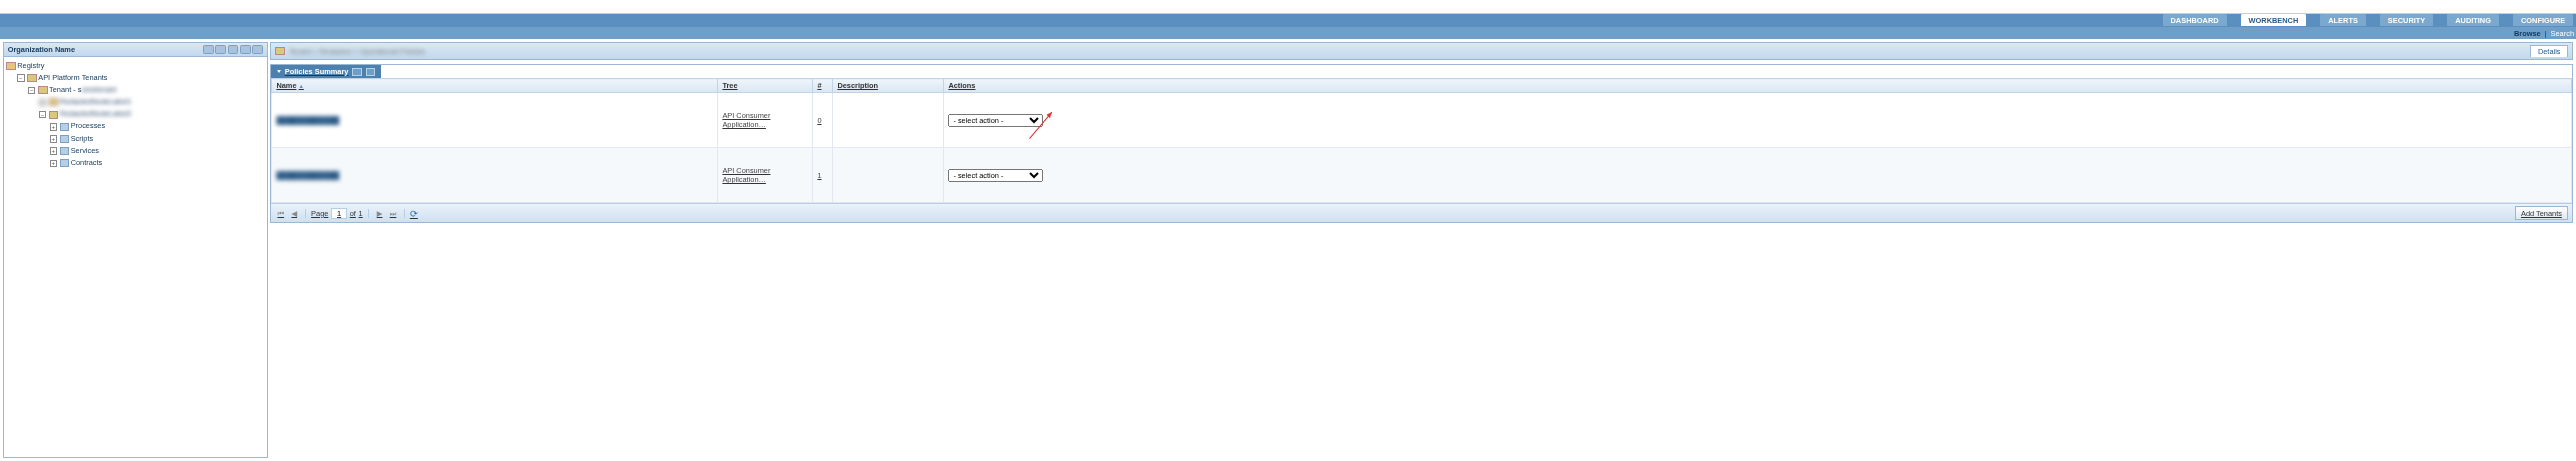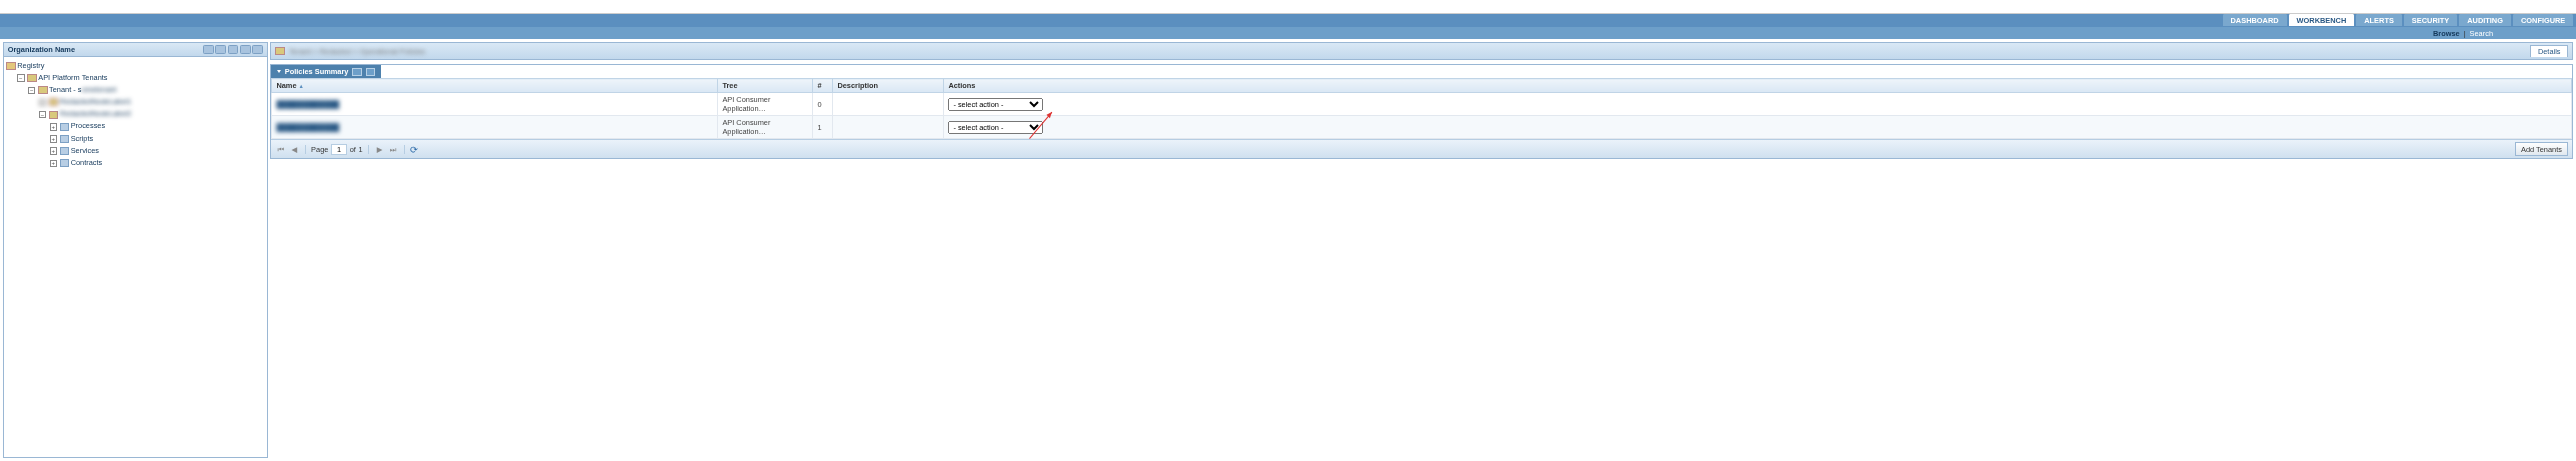--- a/index.html
+++ b/index.html
@@ -15,42 +15,41 @@
   border-bottom: 0.7px solid #ccc;
   height: 13.5px;
 }
 .navbar {
   background: #5b8fbf;
   display: flex;
   justify-content: flex-end;
   align-items: center;
   height: 13.5px;
   padding-right: 2.7px;
-  gap: 2px;
+  gap: 14px;
 }
 .navbar .tab {
   background: #7aa8ce;
   color: #fff;
   padding: 1.4px 8px;
   font-size: 7.4px;
   cursor: pointer;
   font-weight: bold;
   border-radius: 1.4px 1.4px 0 0;
 }
 .navbar .tab.active {
   background: #fff;
   color: #2a5985;
 }
 .subbar {
   background: #6d9fc9;
   height: 12px;
   display: flex;
   justify-content: flex-end;
   align-items: center;
-  padding-right: 81px;
   color: #fff;
   font-size: 7.4px;
 }
 .subbar span { margin: 0 2px; }
 .subbar .sep { color: #333; }
 .subbar .bold { font-weight: bold; color: #15395b; }
 .layout {
   display: flex;
   height: 422px;
 }
@@ -130,20 +129,21 @@
   background: #fff;
   border: 0.7px solid #9ab7d4;
   border-bottom: none;
   padding: 1.4px 6.8px;
   color: #2a5985;
   font-size: 7.4px;
 }
 .policies-panel {
   margin-top: 4px;
   border: 0.7px solid #9ab7d4;
+  text-decoration: underline;
 }
 .policies-titlebar {
   display: flex;
   align-items: center;
 }
 .policies-title {
   background: #4d81ad;
   color: #fff;
   font-weight: bold;
   padding: 2px 5.4px;
@@ -171,21 +171,21 @@
   background: linear-gradient(#eef4fa, #d9e7f4);
   border: 0.7px solid #c0d4e6;
   text-align: left;
   padding: 2px 4px;
   font-weight: bold;
   color: #333;
   font-size: 7.4px;
 }
 .grid td {
   border: 0.7px solid #e2e8ef;
-  padding: 2px 4px;
+  padding: 18px 4px;
   font-size: 7.4px;
   color: #444;
 }
 .grid tr.alt td { background: #f5f9fc; }
 .grid .link { color: #2a5985; cursor: pointer; }
 .grid .blurred { filter: blur(2px); }
 .grid th.sort-asc::after {
   content: "▲";
   font-size: 5.4px;
   color: #5b8fbf;

